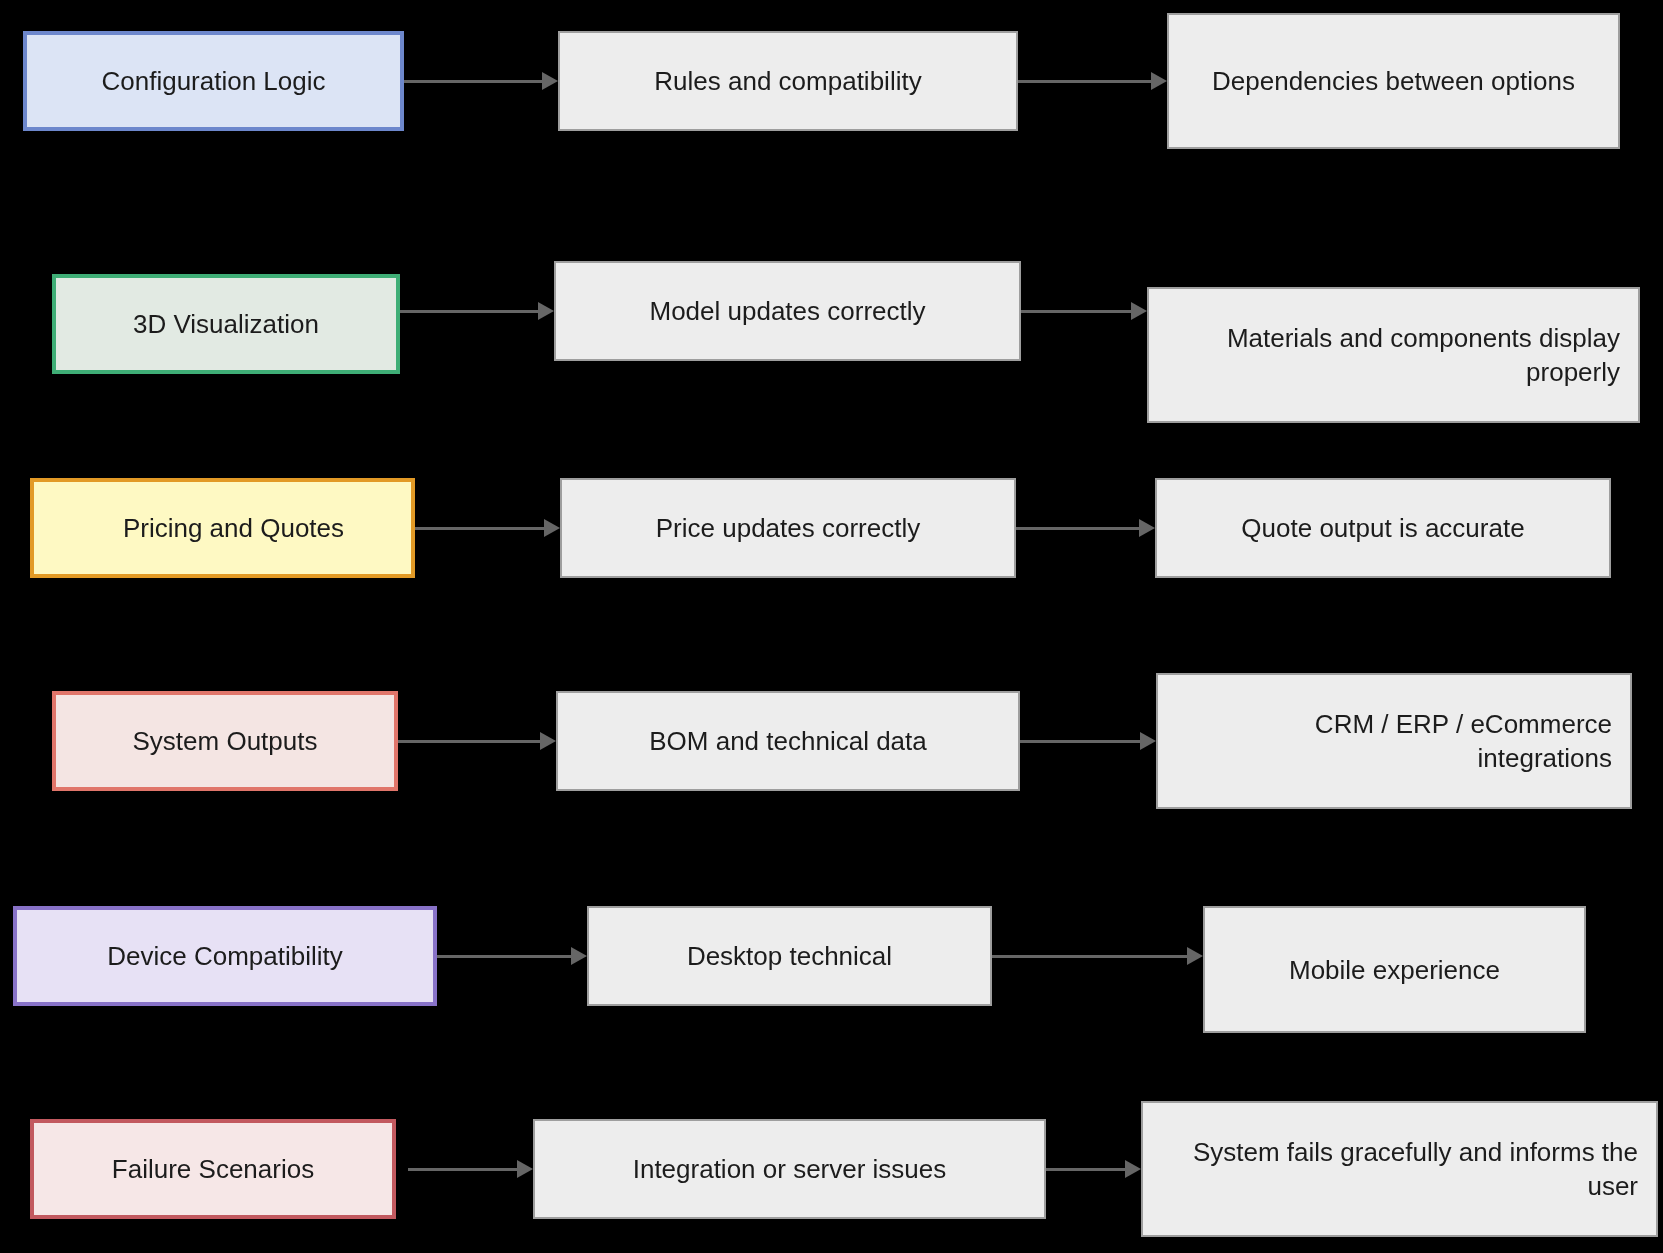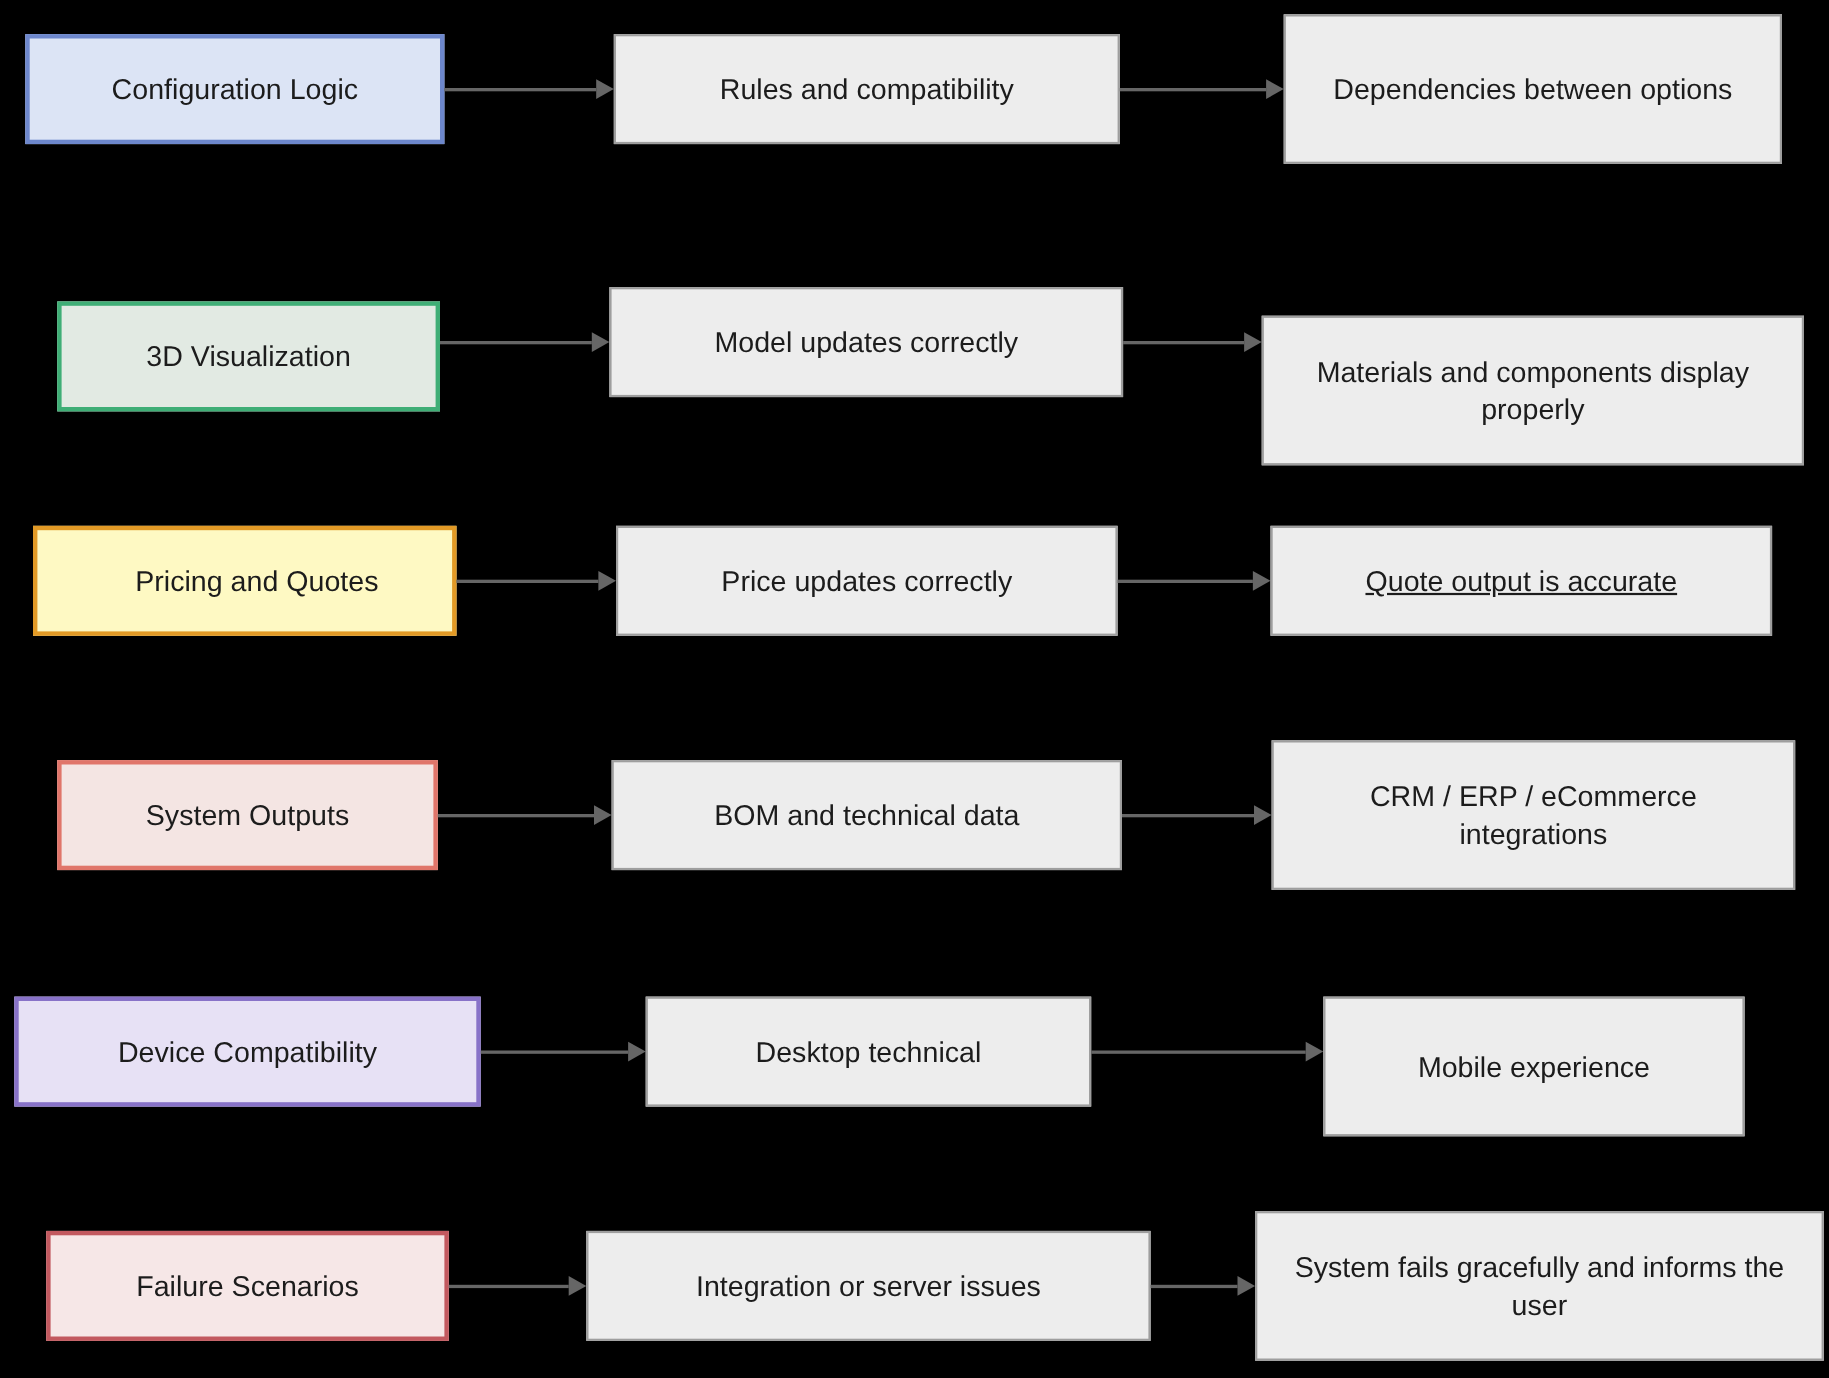--- a/index.html
+++ b/index.html
@@ -9,21 +9,21 @@
   }
   .canvas{
     position:relative;
     width:1663px;height:1253px;
     background:var(--bg,#000);
     overflow:hidden;
   }
   .node{
     position:absolute;
     display:flex;align-items:center;justify-content:center;
-    text-align:center;
+    text-align:right;
     box-sizing:border-box;
     color:var(--text,#1c1c1c);
     font-size:26px;
     line-height:34px;
     padding:4px 18px;
   }
   .cat{
     border:4px solid #999;
     background:#eee;
   }
@@ -55,37 +55,37 @@
   .r1-a2{left:1018px;top:72px;width:149px;}
   
   .r2-cat{left:52px;top:274px;width:348px;height:100px;}
   .r2-s1{left:554px;top:261px;width:467px;height:100px;}
   .r2-s2{left:1147px;top:243px;width:493px;height:136px;margin-top:44px;}
   .r2-a1{left:400px;top:302px;width:154px;}
   .r2-a2{left:1021px;top:302px;width:126px;}
   
   .r3-cat{left:30px;top:478px;width:385px;height:100px;}
   .r3-s1{left:560px;top:478px;width:456px;height:100px;}
-  .r3-s2{left:1155px;top:478px;width:456px;height:100px;text-decoration:underline;}
+  .r3-s2{left:1155px;top:478px;width:456px;height:100px;}
   .r3-a1{left:415px;top:519px;width:145px;}
   .r3-a2{left:1016px;top:519px;width:139px;}
   
   .r4-cat{left:52px;top:691px;width:346px;height:100px;}
   .r4-s1{left:556px;top:691px;width:464px;height:100px;}
   .r4-s2{left:1156px;top:673px;width:476px;height:136px;}
   .r4-a1{left:398px;top:732px;width:158px;}
   .r4-a2{left:1020px;top:732px;width:136px;}
   
   .r5-cat{left:13px;top:906px;width:424px;height:100px;}
   .r5-s1{left:587px;top:906px;width:405px;height:100px;}
   .r5-s2{left:1203px;top:906px;width:383px;height:127px;}
   .r5-a1{left:437px;top:947px;width:150px;}
   .r5-a2{left:992px;top:947px;width:211px;}
   
-  .r6-cat{left:42px;top:1119px;width:366px;height:100px;}
+  .r6-cat{left:30px;top:1119px;width:366px;height:100px;}
   .r6-s1{left:533px;top:1119px;width:513px;height:100px;}
   .r6-s2{left:1141px;top:1101px;width:517px;height:136px;}
   .r6-a1{left:408px;top:1160px;width:125px;}
   .r6-a2{left:1046px;top:1160px;width:95px;}
 </style>
 </head>
 <body>
 
 <div class="canvas">
 

